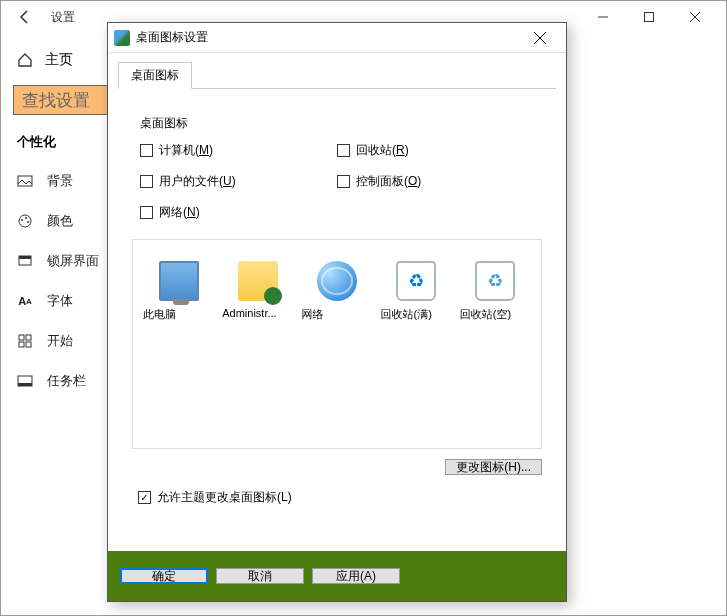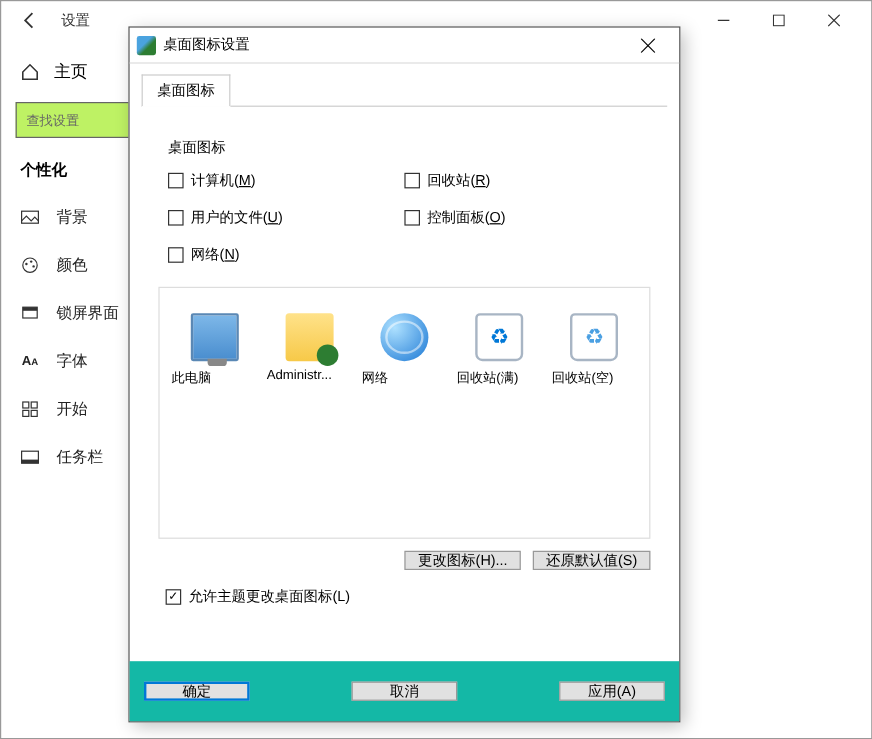--- a/index.html
+++ b/index.html
@@ -9,21 +9,21 @@
 .settings-window { position: absolute; inset: 0; background: #fff; border: 1px solid #999; }
 .settings-titlebar { height: 32px; display: flex; align-items: center; padding: 0 8px; }
 .back-btn { width: 32px; height: 32px; display:flex; align-items:center; justify-content:center; color:#333;}
 .settings-title { font-size: 12px; margin-left: 10px; color:#333; }
 .window-controls { margin-left: auto; display: flex; }
 .window-controls div { width: 46px; height: 32px; display:flex; align-items:center; justify-content:center; color:#333; }
 
 .settings-body { display:flex; height: calc(100% - 32px); }
 .sidebar { width: 210px; padding: 8px 0; }
 .home-row { display:flex; align-items:center; gap:12px; padding: 10px 16px; font-size:14px; }
-.search-box { margin: 6px 12px 14px 12px; height:30px; border:1px solid #666; background:#bef264; display:flex; align-items:center; padding:0 8px; color:#666; font-size:11px; }
+.search-box { margin: 6px 12px 14px 12px; height:30px; border:1px solid #666; background:#fdba74; display:flex; align-items:center; padding:0 8px; color:#666; font-size:17px; }
 .section-label { font-size:13px; font-weight:600; padding: 4px 16px 10px 16px; }
 .nav-item { display:flex; align-items:center; gap:14px; height:40px; padding:0 16px; font-size:13px; color:#222; position:relative;}
 .nav-item.active::before { content:""; position:absolute; left:0; top:6px; bottom:6px; width:4px; background:#0078d7; }
 .nav-icon { width:16px; height:16px; display:flex; align-items:center; justify-content:center; }
 
 .main-area { flex:1; padding: 30px 40px; color:#000; }
 .main-heading { font-size: 22px; font-weight:400; margin-bottom:20px;}
 .main-sub { font-size:13px; color:#444; }
 
 
@@ -46,21 +46,21 @@
 .icon-item { width:72px; font-size:11px;margin-top:11px; }
 .icon-item .visual { width:40px; height:40px; margin:0 auto 6px auto; }
 .icon-label { overflow:hidden; text-overflow:ellipsis; white-space:nowrap;}
 
 .btn-row { display:flex; gap:10px; justify-content:flex-end; margin:10px 8px 0 8px;}
 .btn { border:1px solid #999; background:#e1e1e1; min-width:88px; height:16px; font-size:12px; padding:0 10px; display:flex; align-items:center; justify-content:center;}
 .btn.primary { border:2px solid #0078d7; background:#e1e1e1;}
 
 .allow-row { margin:14px 10px 0 14px; }
 
-.dlg-footer { height:50px; border-top: none; background:#14b8a6; display:flex; align-items:center; justify-content:space-between; gap:8px; padding:0 12px; margin-top:auto;}
+.dlg-footer { height:50px; border-top: none; background:#4d7c0f; display:flex; align-items:center; justify-content:flex-start; gap:8px; padding:0 12px; margin-top:auto;}
 
 
 .monitor { background: linear-gradient(#7db7e8,#4a8ecf); border:2px solid #5a88b5; border-radius:2px; position:relative;}
 .monitor::after{content:"";position:absolute;bottom:-6px;left:12px;width:16px;height:6px;background:#888;border-radius:0 0 3px 3px;}
 .folder { background: linear-gradient(#ffe28a,#f7c948); border-radius:3px; position:relative;}
 .person { position:absolute; right:-4px; bottom:-4px; width:18px;height:18px; border-radius:50%; background:#2d7d32;}
 .globe { border-radius:50%; background: radial-gradient(circle at 30% 30%, #aee1ff, #1a77d4); position:relative;}
 .globe::before{content:"";position:absolute;inset:6px 4px;border:2px solid rgba(255,255,255,.5);border-radius:50%;}
 .bin { background:#fff; border:2px solid #a8b5c4; border-radius:4px 4px 6px 6px; position:relative;}
 .bin.full::after{content:"♻";position:absolute;inset:0;display:flex;align-items:center;justify-content:center;color:#0078d7;font-size:18px;}
@@ -238,23 +238,20 @@
         <div class="icon-item">
           <div class="visual bin empty"></div>
           <div class="icon-label">回收站(空)</div>
         </div>
       </div>
 
       <div class="btn-row">
         <button class="btn">
             <span>更改图标(H)...</span>
           </button>
-        <button class="btn">
-            <span>还原默认值(S)</span>
-          </button>
       </div>
 
       <label class="chk allow-row">
         <span class="box">✓</span>
         <span>允许主题更改桌面图标(L)</span>
       </label>
     </div>
   </div>
 
   <div class="dlg-footer">

